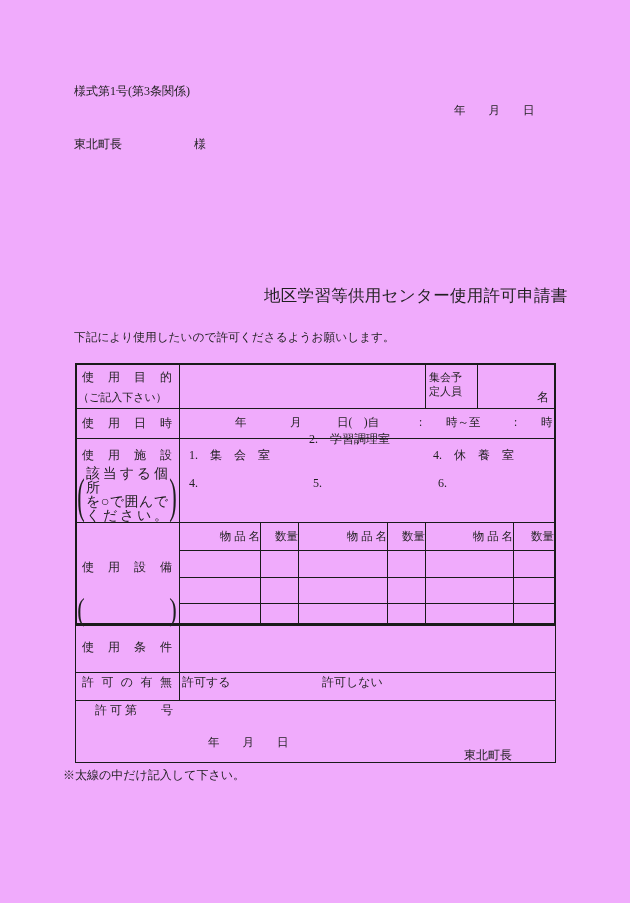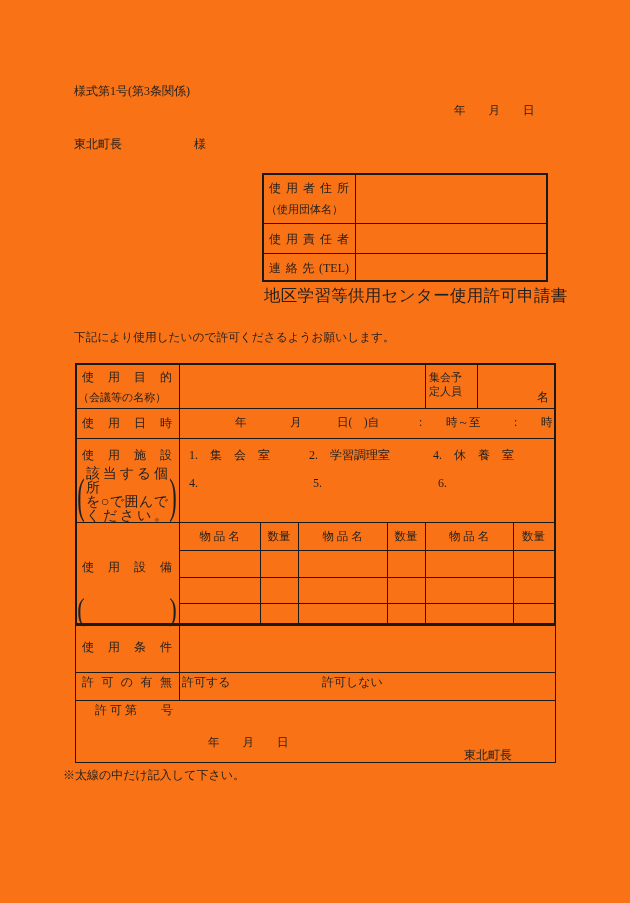--- a/index.html
+++ b/index.html
@@ -1,61 +1,48 @@
 <!DOCTYPE html>
 <html><head>
 <meta charset="utf-8">
 <style>
   html,body { margin:0; padding:0; background:#e8e8e8; }
   .page {
-    position:relative; width:630px; height:903px; background:#f97316;
+    position:relative; width:630px; height:903px; background:#f0abfc;
     font-family:"Liberation Serif","DejaVu Serif",serif; color:#1f1f1f;
     overflow:hidden;
   }
   .abs { position:absolute; }
   .t { font-size:12px; line-height:15px; white-space:pre; }
   .jl { text-align:justify; text-align-last:justify; white-space:normal; }
   .line { background:#1a1a1a; }
   .hl { height:1px; }
   .vl { width:1px; }
   .box-thick { border:2px solid #1a1a1a; box-sizing:border-box; background:transparent; }
   .box-thin  { border:1px solid #1a1a1a; box-sizing:border-box; background:transparent; }
   .title { font-size:16.5px; letter-spacing:0.3px; }
   .small { font-size:11px; line-height:14px; }
   .note { display:flex; align-items:center; justify-content:space-between; }
   .note .lines { font-size:14px; line-height:14px; flex:1; }
   .paren { display:inline-block; font-size:30px; line-height:30px;
            transform:scale(0.75,1.65); transform-origin:center; }
   .paren.p2 { transform:scale(0.75,1.05); }
-  .ctr { text-align:center; }
+  .ctr { text-align:right; }
   .rt { text-align:right; }
 </style>
 </head>
 <body>
 
 <div class="page">
 
   <div class="abs t" style="left:74px;top:84px">様式第1号(第3条関係)</div>
   <div class="abs t" style="left:454px;top:103px;font-size:11.5px">年　　月　　日</div>
   <div class="abs t" style="left:74px;top:137px">東北町長</div>
   <div class="abs t" style="left:194px;top:137px">様</div>
 
-  <div class="abs" style="left:262px;top:173px;width:286px;height:109px">
-    <div class="abs box-thick" style="left:0;top:0;width:286px;height:109px"></div>
-    <div class="abs line vl" style="left:93px;top:2px;height:105px"></div>
-    <div class="abs line hl" style="left:2px;top:50px;width:282px"></div>
-    <div class="abs line hl" style="left:2px;top:80px;width:282px"></div>
-    <div class="abs t jl" style="left:7px;top:8px;width:80px">使 用 者 住 所</div>
-    <div class="abs t small" style="left:4px;top:29px">（使用団体名）</div>
-    <div class="abs t jl" style="left:7px;top:59px;width:80px">使 用 責 任 者</div>
-    <div class="abs t jl" style="left:7px;top:88px;width:80px">連絡先(TEL)</div>
-    <div class="abs" style="left:94px;top:2px;width:190px;height:48px"></div>
-    <div class="abs" style="left:94px;top:51px;width:190px;height:29px"></div>
-    <div class="abs" style="left:94px;top:81px;width:190px;height:26px"></div>
-  </div>
 
   <div class="abs t title" style="left:264px;top:288px">地区学習等供用センター使用許可申請書</div>
   <div class="abs t" style="left:74px;top:330px;font-size:11.7px">下記により使用したいので許可くださるようお願いします。</div>
 
   <div class="abs" style="left:75px;top:363px;width:481px;height:400px">
 
     <div class="abs box-thin" style="left:0;top:262px;width:481px;height:138px"></div>
     <div class="abs box-thick" style="left:0;top:0;width:481px;height:262px"></div>
 
     <div class="abs line hl" style="left:2px;top:45px;width:477px"></div>
@@ -71,21 +58,21 @@
     <div class="abs line vl" style="left:402px;top:2px;height:43px"></div>
     <div class="abs" style="left:104px;top:159px;width:375px;height:103px">
       <div class="abs line vl" style="left:81px;top:0;height:101px"></div>
       <div class="abs line vl" style="left:119px;top:0;height:101px"></div>
       <div class="abs line vl" style="left:208px;top:0;height:101px"></div>
       <div class="abs line vl" style="left:246px;top:0;height:101px"></div>
       <div class="abs line vl" style="left:334px;top:0;height:101px"></div>
     </div>
 
     <div class="abs t jl" style="left:7px;top:7px;width:90px">使 用 目 的</div>
-    <div class="abs t small" style="left:3px;top:27px">（会議等の名称）</div>
+    <div class="abs t small" style="left:3px;top:27px">（ご記入下さい）</div>
     <div class="abs" style="left:106px;top:2px;width:243px;height:42px"></div>
     <div class="abs small" style="left:354px;top:7px">
       <span style="display:block">集会予</span>
       <span style="display:block">定人員</span>
     </div>
     <div class="abs t rt" style="left:402px;top:27px;width:72px">名</div>
 
     <div class="abs t jl" style="left:7px;top:53px;width:90px">使 用 日 時</div>
     <div class="abs t" style="left:160px;top:52px;font-size:11.5px">年</div>
     <div class="abs t" style="left:215px;top:52px;font-size:11.5px">月</div>
@@ -99,21 +86,21 @@
     <div class="abs note" style="left:1px;top:108px;width:102px;height:48px">
       <span class="paren">(</span>
       <span class="lines jl">
         <span style="display:block">該当する個所</span>
         <span style="display:block">を○で囲んで</span>
         <span style="display:block">ください。</span>
       </span>
       <span class="paren">)</span>
     </div>
     <div class="abs t" style="left:114px;top:85px">1.　集　会　室</div>
-    <div class="abs t" style="left:234px;top:85px">2.　学習調理室</div>
+    <div class="abs t" style="left:234px;top:69px">2.　学習調理室</div>
     <div class="abs t" style="left:358px;top:85px">4.　休　養　室</div>
     <div class="abs t" style="left:114px;top:113px">4.</div>
     <div class="abs t" style="left:238px;top:113px">5.</div>
     <div class="abs t" style="left:363px;top:113px">6.</div>
 
     <div class="abs t jl" style="left:7px;top:197px;width:90px">使 用 設 備</div>
     <div class="abs note" style="left:1px;top:231px;width:102px;height:32px">
       <span class="paren p2">(</span>
       <span class="paren p2">)</span>
     </div>

